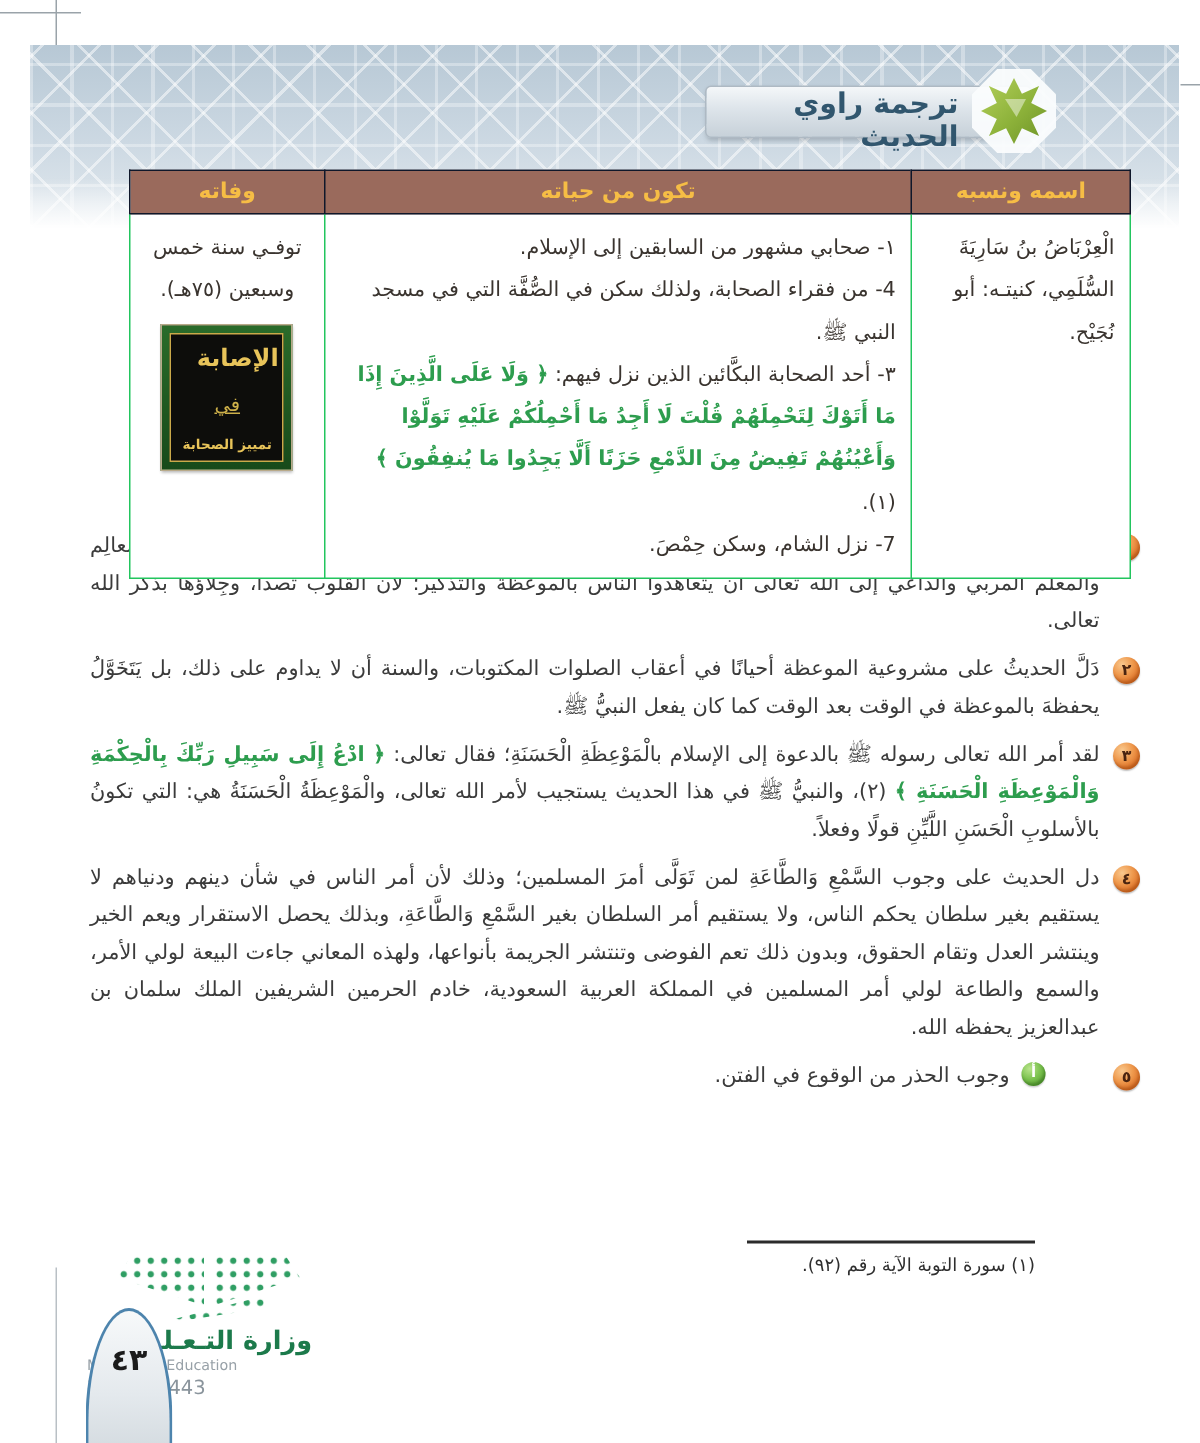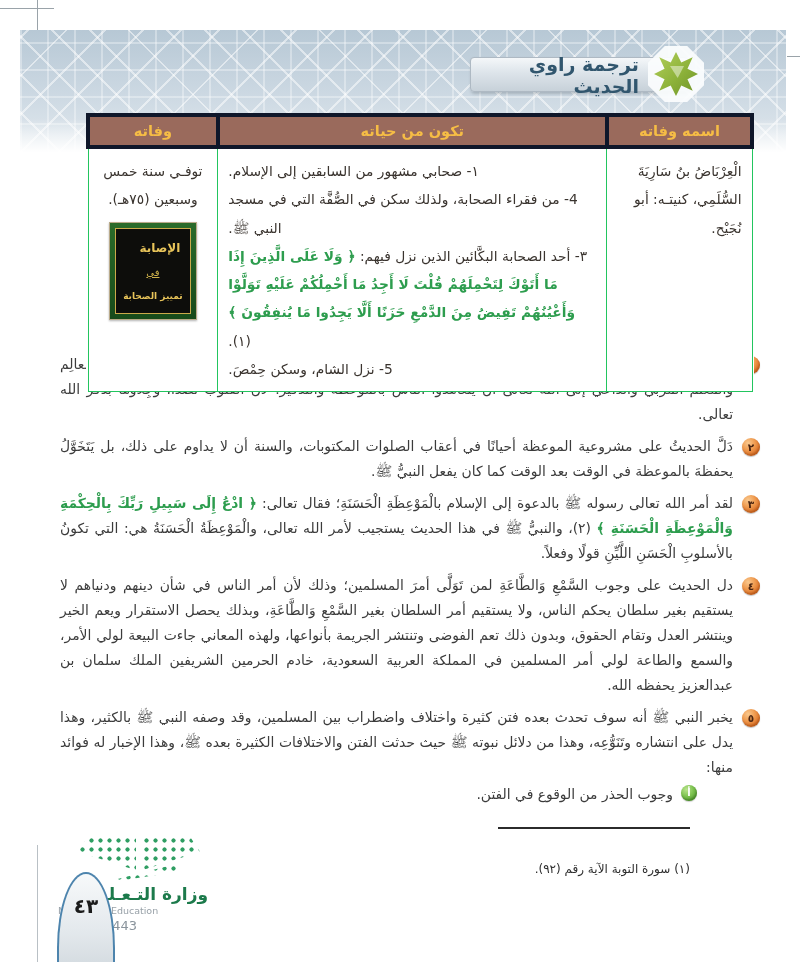--- a/index.html
+++ b/index.html
@@ -20,21 +20,21 @@
       repeating-linear-gradient(-45deg, rgba(255,255,255,.5) 0 2px, rgba(255,255,255,0) 2px 27px),
       repeating-linear-gradient(0deg, rgba(255,255,255,.33) 0 2px, rgba(255,255,255,0) 2px 27px),
       repeating-linear-gradient(90deg, rgba(255,255,255,.33) 0 2px, rgba(255,255,255,0) 2px 27px),
       linear-gradient(180deg,#b7c8d5 0%,#cdd9e3 55%,#e3eaef 100%);}
   .top-band::after{content:"";position:absolute;left:0;bottom:-1px;width:100%;height:34px;
     background:linear-gradient(180deg,rgba(255,255,255,0),#ffffff);}
 
   
   .banner-bar{position:absolute;height:33px;border:1px solid #aeb9c3;border-radius:4px;
     background:linear-gradient(180deg,#f4f7f9 0%,#dde4ea 45%,#c7d1d9 100%);
-    box-shadow:1px 2px 3px rgba(60,70,80,.25);display:flex;align-items:center;}
+    box-shadow:1px 2px 3px rgba(60,70,80,.25);display:flex;}
   .banner-bar .label{width:100%;text-align:right;font-weight:bold;}
   .banner1{top:57px;right:112px;width:216px;}
   .banner1 .label{font-size:19px;color:#31566e;padding-left:14px;padding-right:48px;}
   .banner2{top:315px;right:112px;width:252px;}
   .banner2 .label{font-size:19px;color:#4e8c2c;padding-left:14px;padding-right:52px;}
   .gem-wrap{position:absolute;width:56px;height:56px;}
   .gem1{top:46px;right:96px;}
   .gem2{top:303px;right:96px;}
   .gem-plate{position:absolute;inset:0;background:rgba(250,252,253,.95);
     clip-path:polygon(30% 0,70% 0,100% 30%,100% 70%,70% 100%,30% 100%,0 70%,0 30%);
@@ -43,56 +43,56 @@
     clip-path:polygon(50% 0,62% 24%,88% 12%,76% 38%,100% 50%,76% 62%,88% 88%,62% 76%,50% 100%,38% 76%,12% 88%,24% 62%,0 50%,24% 38%,12% 12%,38% 24%);}
   .gem1 .gem-star{background:linear-gradient(135deg,#b3d05c 0%,#8db23a 55%,#6d9227 100%);}
   .gem2 .gem-star{background:linear-gradient(135deg,#bcd75e 0%,#97bc40 55%,#77a02c 100%);}
   .gem-shine{position:absolute;left:16px;top:14px;width:14px;height:12px;background:rgba(255,255,255,.45);
     clip-path:polygon(0 0,100% 0,55% 100%);}
 
   
   .ntable{position:absolute;right:46px;top:113px;width:668px;border-collapse:collapse;z-index:2;
     background:#fff;border:1px solid #a5705c;}
   .ntable th{background:#9a6a5c;color:#f6bd45;font-size:14.5px;font-weight:bold;
-    border:4px solid #0f172a;padding:6px 4px;text-align:center;}
+    border:1px solid #0f172a;padding:6px 4px;text-align:center;}
   .ntable td{border:1px solid #22c55e;vertical-align:top;padding:8px 10px;font-size:13.8px;
     color:#3a342f;line-height:2.05;background:#fff;}
   .col-name{width:146px;}.col-life{width:392px;}.col-death{width:130px;}
   .td-name{}
   .td-death{text-align:center;line-height:1.95;}
-  .life-item{text-align:left;}
+  .life-item{text-align:right;}
   .verse{color:#2d9d4e;font-weight:bold;}
 
   
   .book{width:88px;height:98px;margin:8px auto 0;background:linear-gradient(180deg,#2a6b2a,#174a1a);
     border:1px solid #b9aa8a;box-shadow:0 1px 2px rgba(0,0,0,.3);padding:5px;box-sizing:border-box;}
   .book-frame{width:100%;height:100%;border:1px solid #caa94a;background:#0d0d0b;box-sizing:border-box;
     display:flex;flex-direction:column;align-items:center;justify-content:center;gap:3px;}
-  .book-l1{color:#e8c45a;font-size:12px;font-weight:bold;margin-left:14px;}
-  .book-l2{color:#cdb04a;font-size:10px;text-decoration:underline;}
+  .book-l1{color:#e8c45a;font-size:16px;font-weight:bold;margin-left:14px;}
+  .book-l2{color:#cdb04a;font-size:13px;text-decoration:underline;}
   .book-l3{color:#e8c45a;font-size:9px;font-weight:bold;}
 
   
   .guidance{position:absolute;right:40px;left:60px;top:352px;}
   .g-item{position:relative;padding-right:27px;margin-bottom:7px;}
   .g-badge{position:absolute;right:0;top:4px;width:18px;height:18px;border-radius:50%;
     background:radial-gradient(circle at 34% 28%,#f9c88e 0%,#ef9a4e 40%,#dd7026 75%,#c85d1d 100%);
     box-shadow:inset -1px -2px 2px rgba(120,50,0,.35),0 1px 1px rgba(0,0,0,.25);
     color:#4a2410;font-size:10.5px;font-weight:bold;text-align:center;line-height:18px;}
   .g-text{font-size:13.9px;line-height:25px;text-align:justify;color:#3b3b3b;}
   .g-sub{position:relative;padding-right:60px;margin-top:2px;}
   .g-sub-badge{position:absolute;right:36px;top:3px;width:16px;height:16px;border-radius:50%;
     background:radial-gradient(circle at 34% 28%,#b9e48c 0%,#7cc24f 45%,#4f9a2e 100%);
     box-shadow:inset -1px -2px 2px rgba(30,80,10,.4),0 1px 1px rgba(0,0,0,.2);
     color:#fff;font-size:10px;font-weight:bold;text-align:center;line-height:16px;}
 
   
   .fn-sep{position:absolute;right:110px;top:827px;width:192px;height:2px;background:#2b2b2b;}
   .fn{position:absolute;font-size:12px;color:#2e2e2e;line-height:1.6;}
-  .fn1{right:110px;top:860px;}
+  .fn1{right:110px;top:834px;}
   .fn2{left:218px;top:840px;}
 
   
   .logo{position:absolute;left:58px;top:836px;width:150px;}
   .logo-dots{position:relative;width:132px;height:46px;}
   .dots{position:absolute;background-image:radial-gradient(circle,#2f9e63 1.8px,rgba(0,0,0,0) 2.4px);
     background-size:9px 9px;}
   .dots-a{left:2px;top:0;width:58px;height:44px;clip-path:polygon(100% 0,100% 78%,0 36%,18% 0);}
   .dots-b{left:66px;top:0;width:58px;height:44px;clip-path:polygon(0 0,0 78%,100% 36%,82% 0);}
   .dots-c{left:30px;top:28px;width:70px;height:18px;clip-path:polygon(0 100%,100% 0,100% 45%,8% 100%);}
@@ -128,31 +128,31 @@
   </div>
 
   <table class="ntable">
     <colgroup>
       <col class="col-name">
         <col class="col-life">
         <col class="col-death">
     </colgroup>
     <tbody>
         <tr>
-      <th>اسمه وفاته</th>
+      <th>اسمه ونسبه</th>
       <th>تكون من حياته</th>
       <th>وفاته</th>
     </tr>
     <tr>
       <td class="td-name">الْعِرْبَاضُ بنُ سَارِيَةَ السُّلَمِي، كنيتـه: أبو نُجَيْح.</td>
       <td class="td-life">
         <div class="life-item">١- صحابي مشهور من السابقين إلى الإسلام.</div>
         <div class="life-item">4- من فقراء الصحابة، ولذلك سكن في الصُّفَّة التي في مسجد النبي ﷺ.</div>
         <div class="life-item"><span>٣- أحد الصحابة البكَّائين الذين نزل فيهم: </span><span class="verse">﴿ وَلَا عَلَى الَّذِينَ إِذَا مَا أَتَوْكَ لِتَحْمِلَهُمْ قُلْتَ لَا أَجِدُ مَا أَحْمِلُكُمْ عَلَيْهِ تَوَلَّوْا وَأَعْيُنُهُمْ تَفِيضُ مِنَ الدَّمْعِ حَزَنًا أَلَّا يَجِدُوا مَا يُنفِقُونَ ﴾</span><span> (١).</span></div>
-        <div class="life-item">5- نزل الشام، وسكن حِمْصَ.</div>
+        <div class="life-item">7- نزل الشام، وسكن حِمْصَ.</div>
       </td>
       <td class="td-death">
         <span>توفـي سنة خمس وسبعين (٧٥هـ).</span>
         <div class="book">
           <div class="book-frame">
             <span class="book-l1">الإصابة</span>
             <span class="book-l2">في</span>
             <span class="book-l3">تمييز الصحابة</span>
           </div>
         </div>
@@ -188,21 +188,20 @@
       <div class="g-text"><span>لقد أمر الله تعالى رسوله ﷺ بالدعوة إلى الإسلام بالْمَوْعِظَةِ الْحَسَنَةِ؛ فقال تعالى: </span><span class="verse">﴿ ادْعُ إِلَى سَبِيلِ رَبِّكَ بِالْحِكْمَةِ وَالْمَوْعِظَةِ الْحَسَنَةِ ﴾</span><span> (٢)، والنبيُّ ﷺ في هذا الحديث يستجيب لأمر الله تعالى، والْمَوْعِظَةُ الْحَسَنَةُ هي: التي تكونُ بالأسلوبِ الْحَسَنِ اللَّيِّنِ قولًا وفعلاً.</span></div>
     </div>
 
     <div class="g-item">
       <span class="g-badge">٤</span>
       <div class="g-text">دل الحديث على وجوب السَّمْعِ وَالطَّاعَةِ لمن تَوَلَّى أمرَ المسلمين؛ وذلك لأن أمر الناس في شأن دينهم ودنياهم لا يستقيم بغير سلطان يحكم الناس، ولا يستقيم أمر السلطان بغير السَّمْعِ وَالطَّاعَةِ، وبذلك يحصل الاستقرار ويعم الخير وينتشر العدل وتقام الحقوق، وبدون ذلك تعم الفوضى وتنتشر الجريمة بأنواعها، ولهذه المعاني جاءت البيعة لولي الأمر، والسمع والطاعة لولي أمر المسلمين في المملكة العربية السعودية، خادم الحرمين الشريفين الملك سلمان بن عبدالعزيز يحفظه الله.</div>
     </div>
 
     <div class="g-item">
       <span class="g-badge">٥</span>
-      <div class="g-text">يخبر النبي ﷺ أنه سوف تحدث بعده فتن كثيرة واختلاف واضطراب بين المسلمين، وقد وصفه النبي ﷺ بالكثير، وهذا يدل على انتشاره وتَنَوُّعِه، وهذا من دلائل نبوته ﷺ حيث حدثت الفتن والاختلافات الكثيرة بعده ﷺ، وهذا الإخبار له فوائد منها:</div>
       <div class="g-sub">
         <span class="g-sub-badge">أ</span>
         <div class="g-text">وجوب الحذر من الوقوع في الفتن.</div>
       </div>
     </div>
 
   </div>
 
   <div class="fn-sep"></div>
   <div class="fn fn1">(١) سورة التوبة الآية رقم (٩٢).</div>

